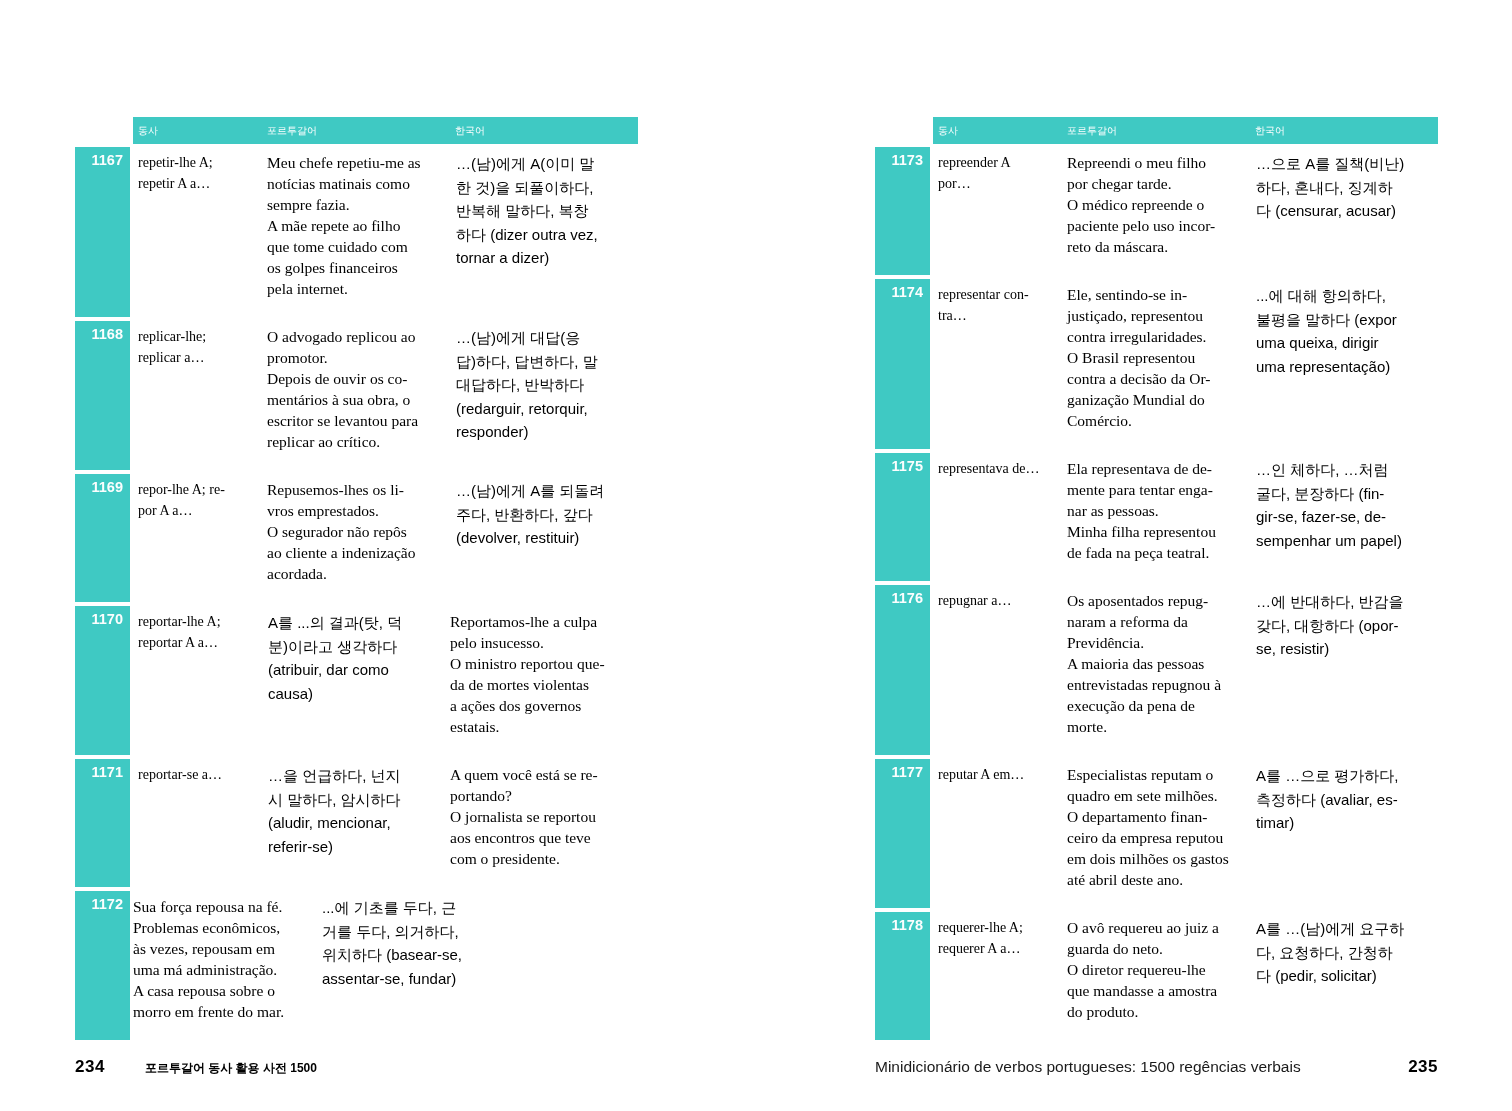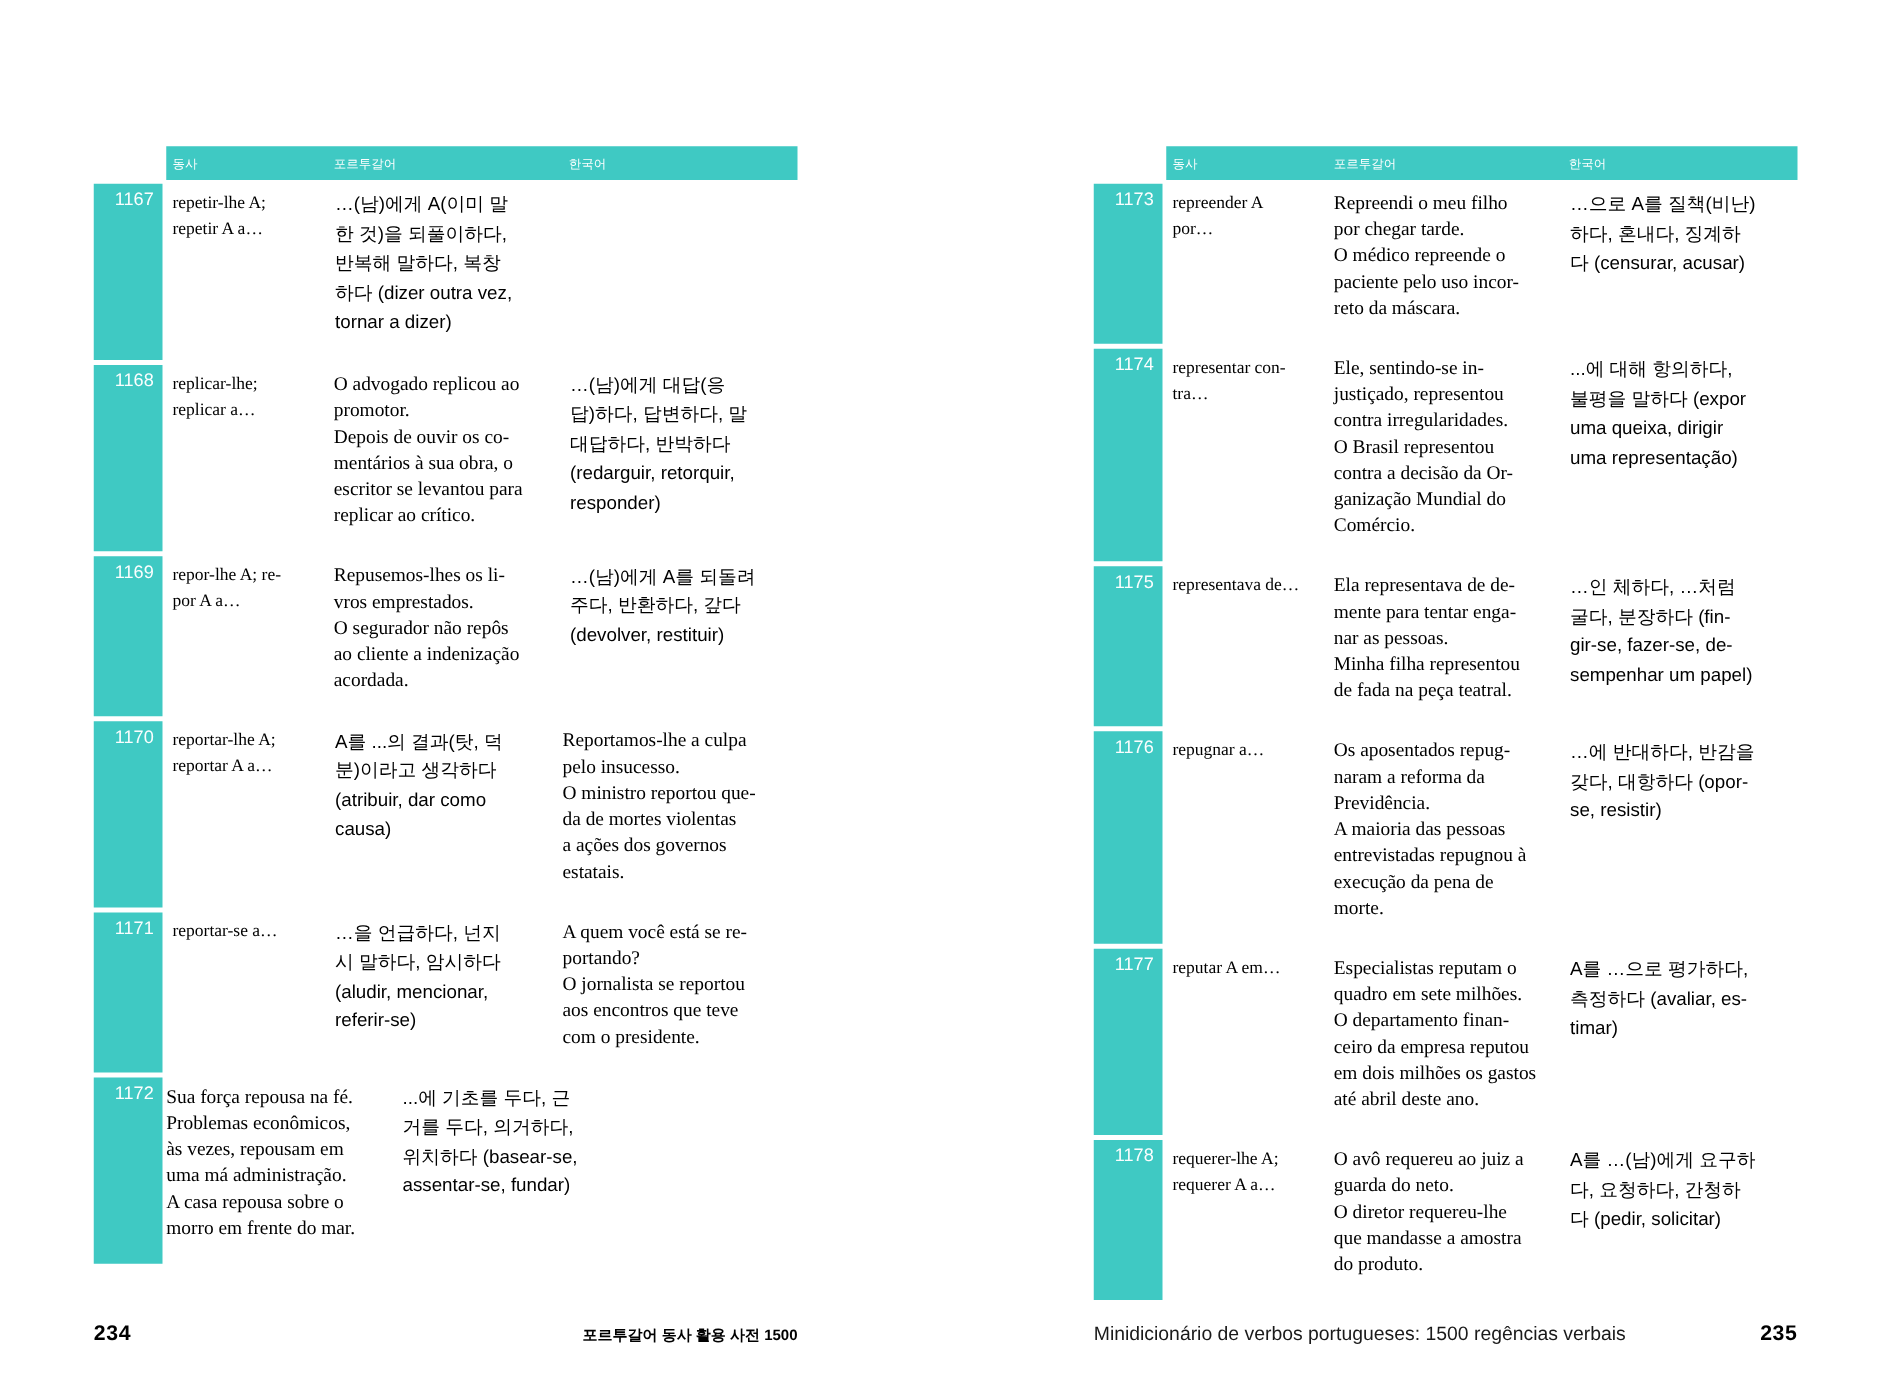--- a/index.html
+++ b/index.html
@@ -23,37 +23,37 @@
   .h-verb { width:134px; padding-left:5px; }
   .h-pt   { width:188px; }
   .h-ko   { width:183px; }
 
   
   .row { display:flex; margin-bottom:4px; align-items:stretch; }
   .cell { box-sizing:border-box; white-space:pre-line; }
   .cell.num {
     width:55px; margin-right:3px; background:var(--accent);
     color:#fbfefe; font-size:14.5px; text-align:right;
-    padding:6px 7px 0 0; line-height:1;
+    padding:6px 7px 0 0; line-height:1;font-weight:bold;
   }
   .cell.verb {
     width:134px; padding:5px 4px 18px 5px;
     font-family:"Liberation Serif", serif; font-size:14px; line-height:21px;
   }
   .cell.pt {
     width:188px; padding:5px 2px 18px 0;
     font-family:"Liberation Serif", serif; font-size:15.5px; line-height:21px;
   }
   .cell.ko {
     width:183px; padding:5px 0 18px 1px;
     font-family:"Liberation Sans", sans-serif; font-size:15px; line-height:23.5px;
   }
 
   
-  .footer { position:absolute; top:1057px; width:563px; display:flex; align-items:baseline;justify-content:space-between; }
+  .footer { position:absolute; top:1057px; width:563px; display:flex; align-items:baseline; }
   #footer-left  { left:75px; }
   #footer-right { left:875px; justify-content:space-between; }
   .pnum  { font-size:17px; font-weight:bold; letter-spacing:0.5px; }
   #footer-left .title  { margin-left:40px; font-size:12px; font-weight:bold; }
   #footer-right .title { font-size:15.5px; color:#1a1a1a; font-weight:normal; }
   #footer-right .pnum  { margin-left:24px; }
 </style>
 </head>
 <body>
 
@@ -64,20 +64,27 @@
       <div class="h h-verb">동사</div>
       <div class="h h-pt">포르투갈어</div>
       <div class="h h-ko">한국어</div>
     </div>
   </div>
   <div class="rows" id="rows-left">
       <div class="row">
     <div class="cell num">1167</div>
     <div class="cell verb">repetir-lhe A;
 repetir A a…</div>
+    <div class="cell pt">Meu chefe repetiu-me as
+notícias matinais como
+sempre fazia.
+A mãe repete ao filho
+que tome cuidado com
+os golpes financeiros
+pela internet.</div>
     <div class="cell ko">…(남)에게 A(이미 말
 한 것)을 되풀이하다,
 반복해 말하다, 복창
 하다 (dizer outra vez,
 tornar a dizer)</div>
   </div>
       <div class="row">
     <div class="cell num">1168</div>
     <div class="cell verb">replicar-lhe;
 replicar a…</div>

